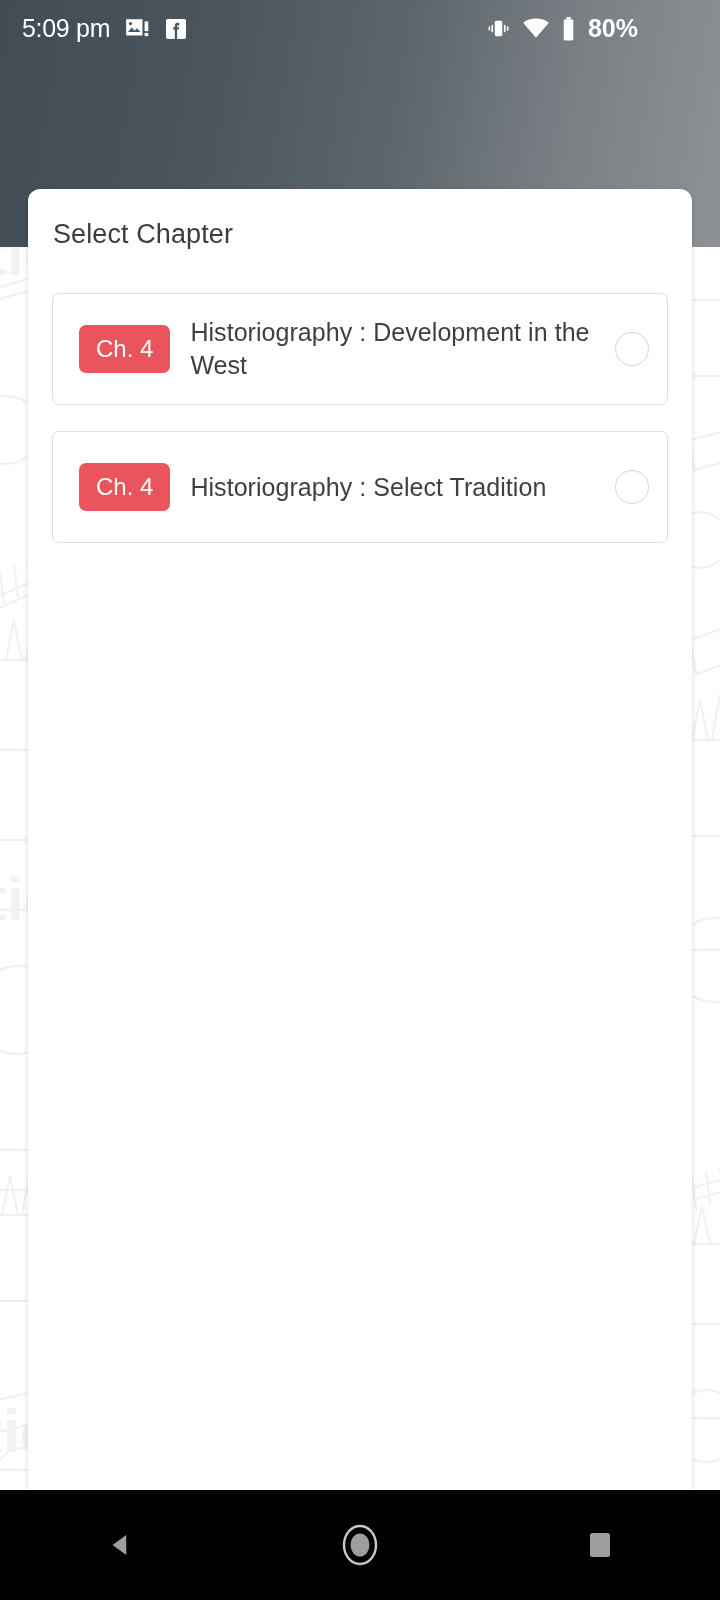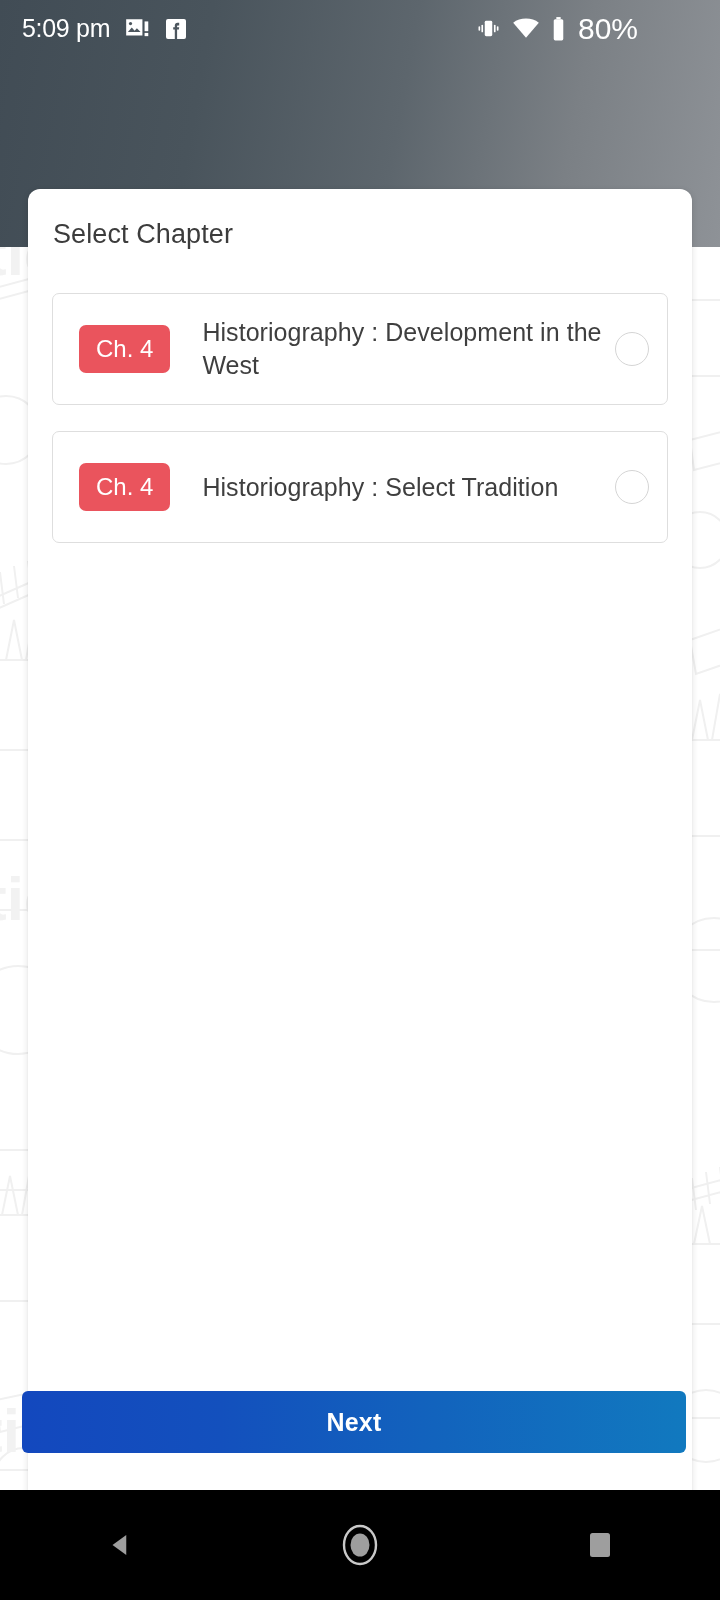--- a/index.html
+++ b/index.html
@@ -46,22 +46,22 @@
   }
   .status-left { display: flex; align-items: center; gap: 14px; }
   .status-right { display: flex; align-items: center; gap: 11px; }
   .status-time {
     font-size: 25px;
     font-weight: 400;
     color: #ffffff;
     letter-spacing: -0.3px;
   }
   .status-battery-text {
-    font-size: 30px;
-    font-weight: 400;
+    font-size: 25px;
+    font-weight: 700;
     color: #ffffff;
     margin-left: 1px;
   }
   .sicon { display: inline-flex; align-items: center; justify-content: center; }
 
   
   .app-header {
     position: absolute;
     top: 0; left: 0;
     width: 720px;
@@ -143,21 +143,21 @@
     padding: 10px 17px;
     line-height: 1.15;
     white-space: nowrap;
   }
   .chapter-name {
     flex: 1 1 auto;
     font-size: 25px;
     font-weight: 400;
     color: #3f3f3f;
     line-height: 1.32;
-    padding: 0 12px 0 32px;
+    padding: 0 12px 0 20px;
     letter-spacing: 0.05px;
   }
   .chapter-radio {
     flex: 0 0 auto;
     width: 34px; height: 34px;
     border: 1.6px solid #d5d5d5;
     border-radius: 50%;
     background: #ffffff;
     cursor: pointer;
   }
@@ -327,21 +327,20 @@
 
       <div class="chapter-row">
         <span class="chapter-badge">Ch. 4</span>
         <span class="chapter-name">Historiography : Select Tradition</span>
         <span class="chapter-radio"></span>
       </div>
 
     </div>
   </div>
 
-  <button class="next-btn">Next</button>
 
   <div class="nav-bar">
     <div class="nav-item">
       <svg width="30" height="30" viewBox="0 0 24 24">
         <path fill="#9e9e9e" d="M17 4L6 12l11 8z"></path>
       </svg>
     </div>
     <div class="nav-item">
       <svg width="48" height="48" viewBox="0 0 48 48">
         <ellipse cx="24" cy="24" rx="16" ry="19" fill="none" stroke="#c9c9c9" stroke-width="2.4"></ellipse>

